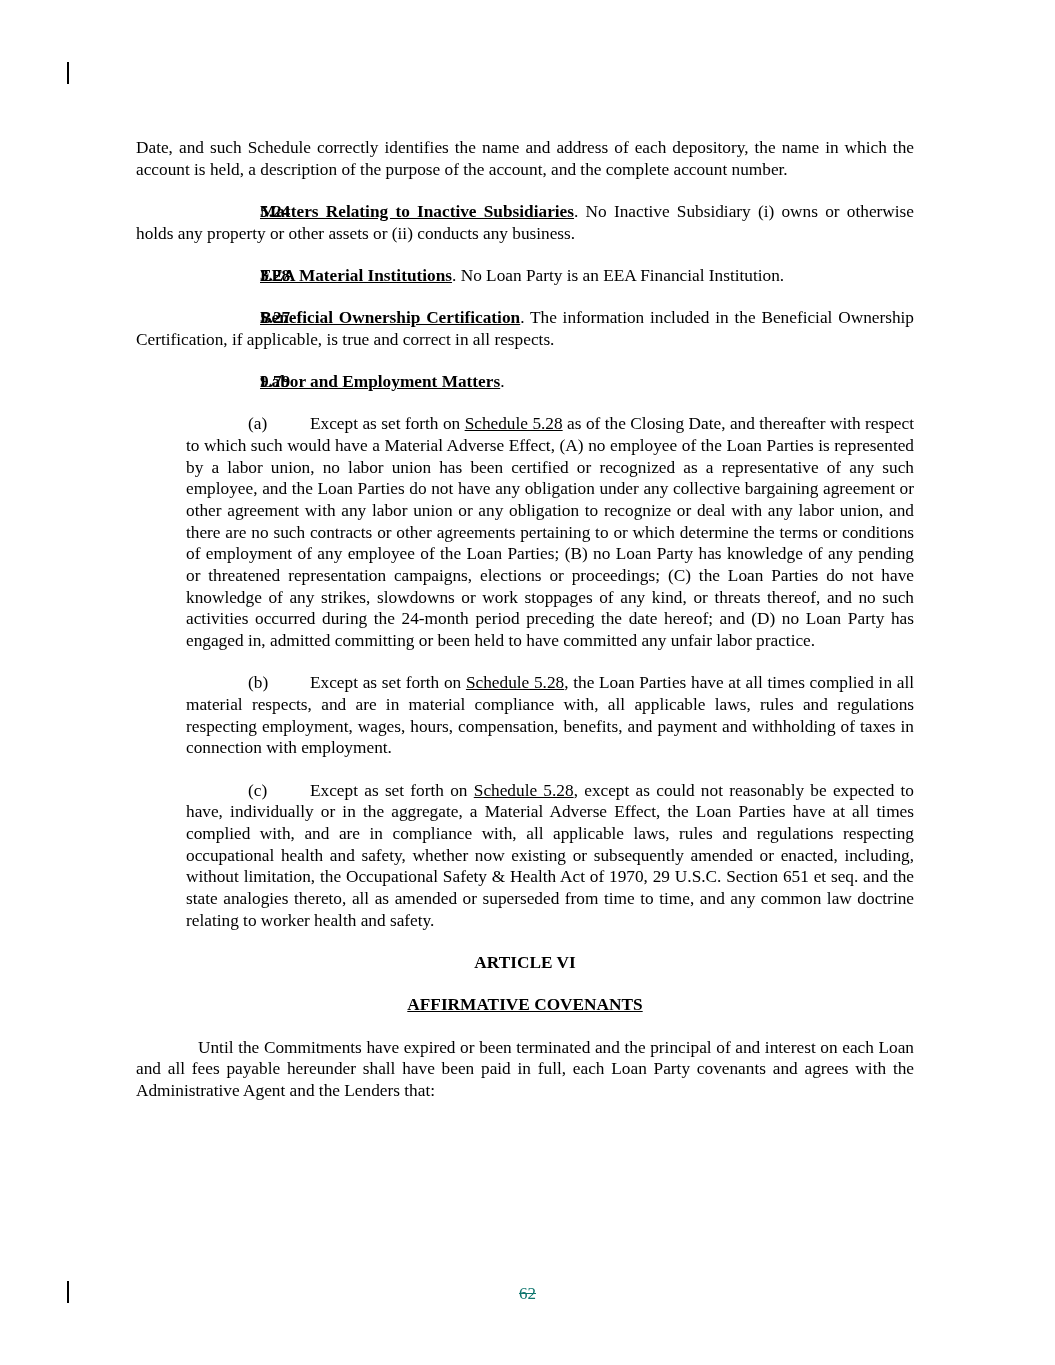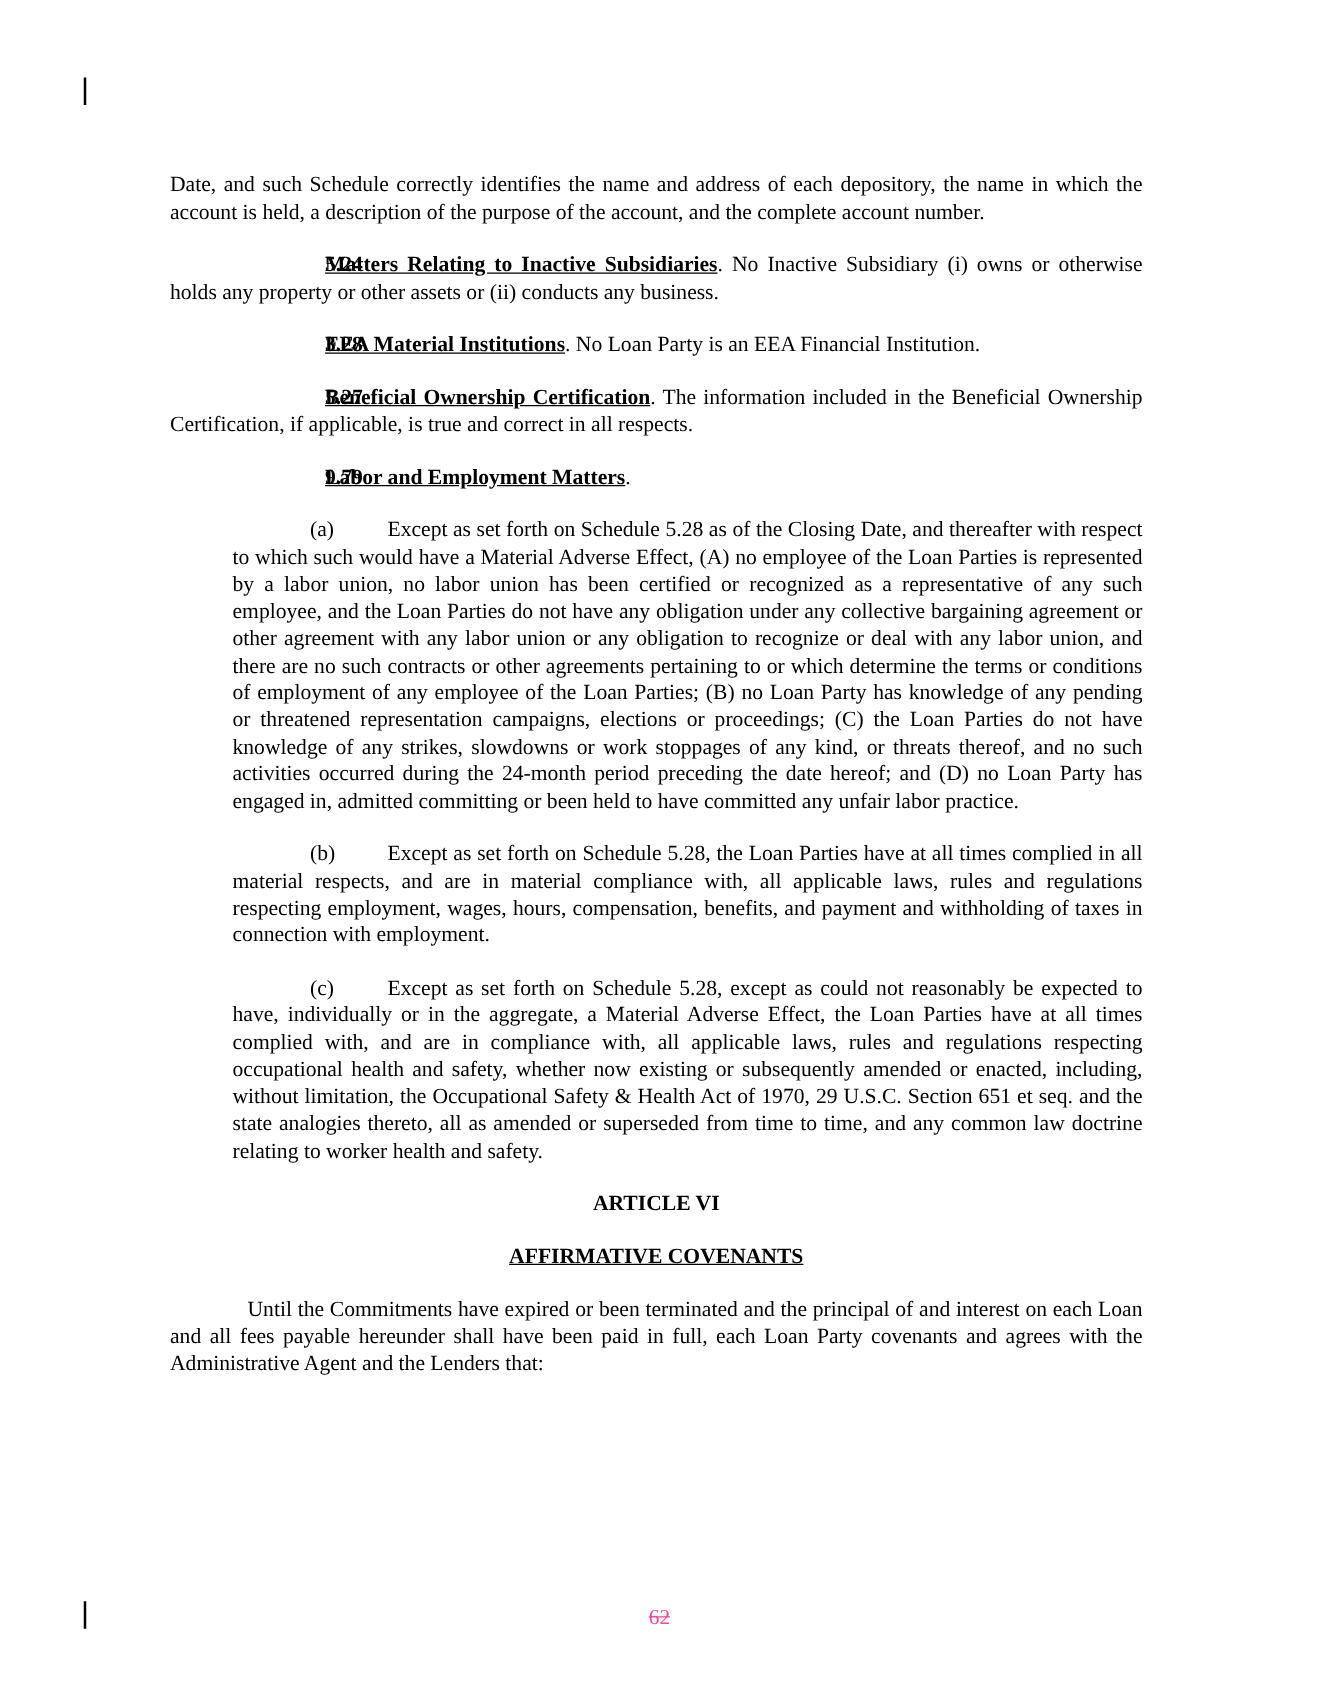--- a/index.html
+++ b/index.html
@@ -39,21 +39,21 @@
     .indent-first { text-indent: 62px; }
     .sec-num {
       font-weight: bold;
       display: inline-block;
       width: 62px;
     }
     .sec-title {
       font-weight: bold;
       text-decoration: underline;
     }
-    .u { }
+    .u { text-decoration: underline; }
     .sub {
       margin-left: 62px;
       text-indent: 62px;
     }
     .sub-label {
       display: inline-block;
       width: 62px;
       text-indent: 0;
     }
     .center {
@@ -61,21 +61,21 @@
       text-align-last: center;
       font-weight: bold;
     }
     .center.u-head { text-decoration: underline; }
     .page-number {
       position: absolute;
       left: 0;
       width: 1055px;
       top: 1283px;
       text-align: center;
-      color: #ec4899;
+      color: #0f766e;
       text-decoration: line-through;
       font-size: 17px;
     }
   </style>
 </head>
 <body>
 
 <div class="change-bar" style="top:62px;"></div>
 <div class="change-bar" style="top:1281px;"></div>
 

